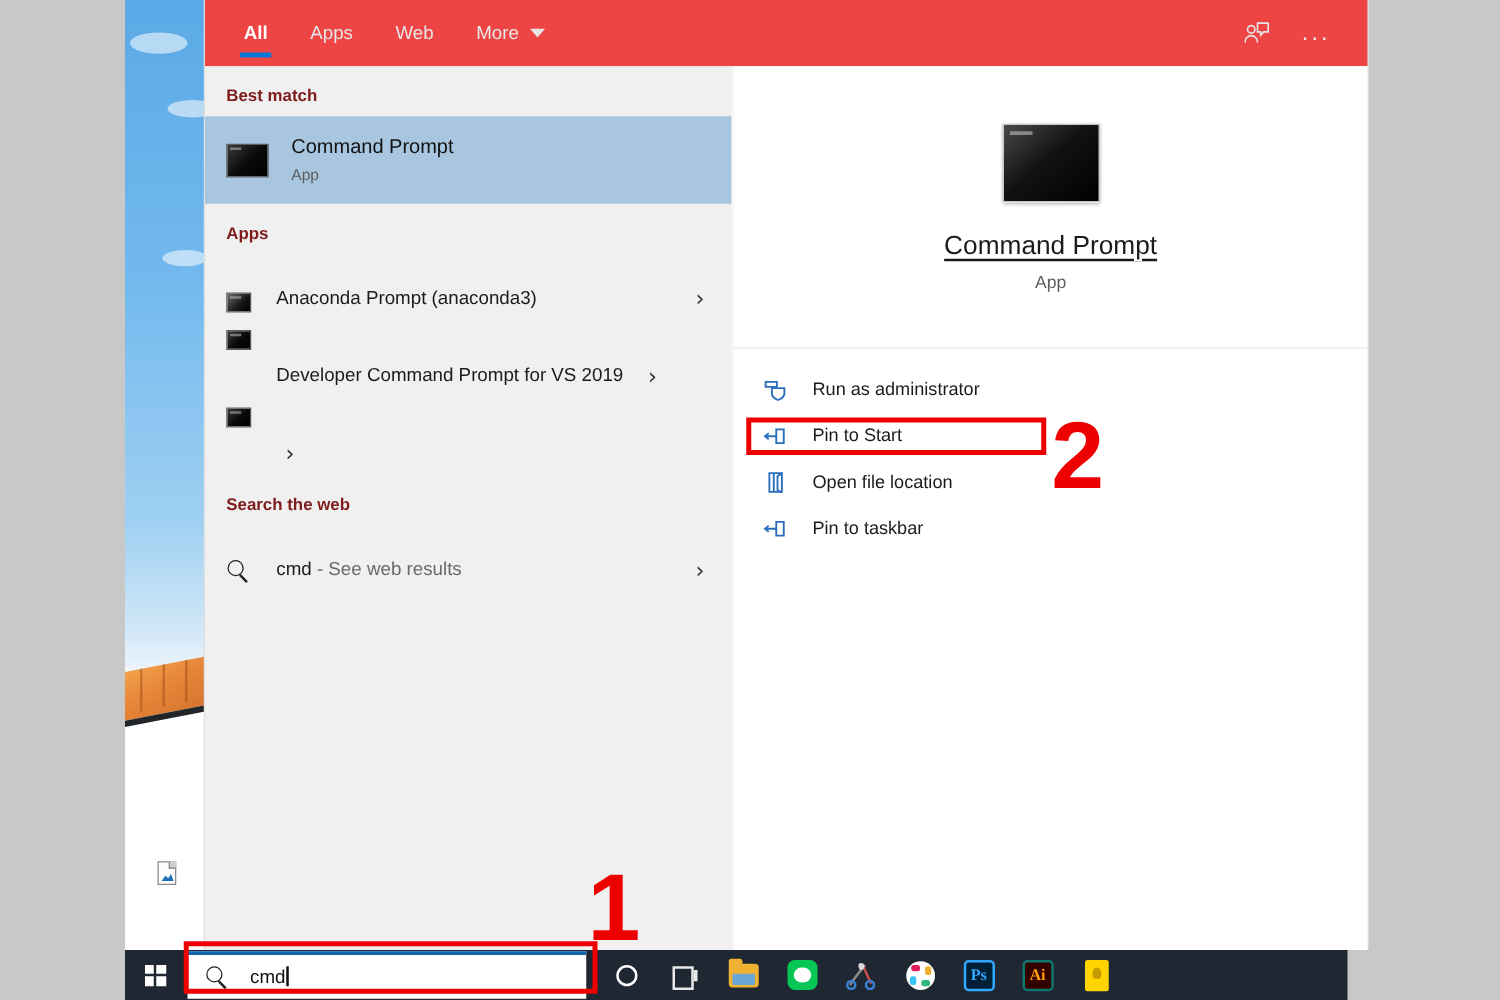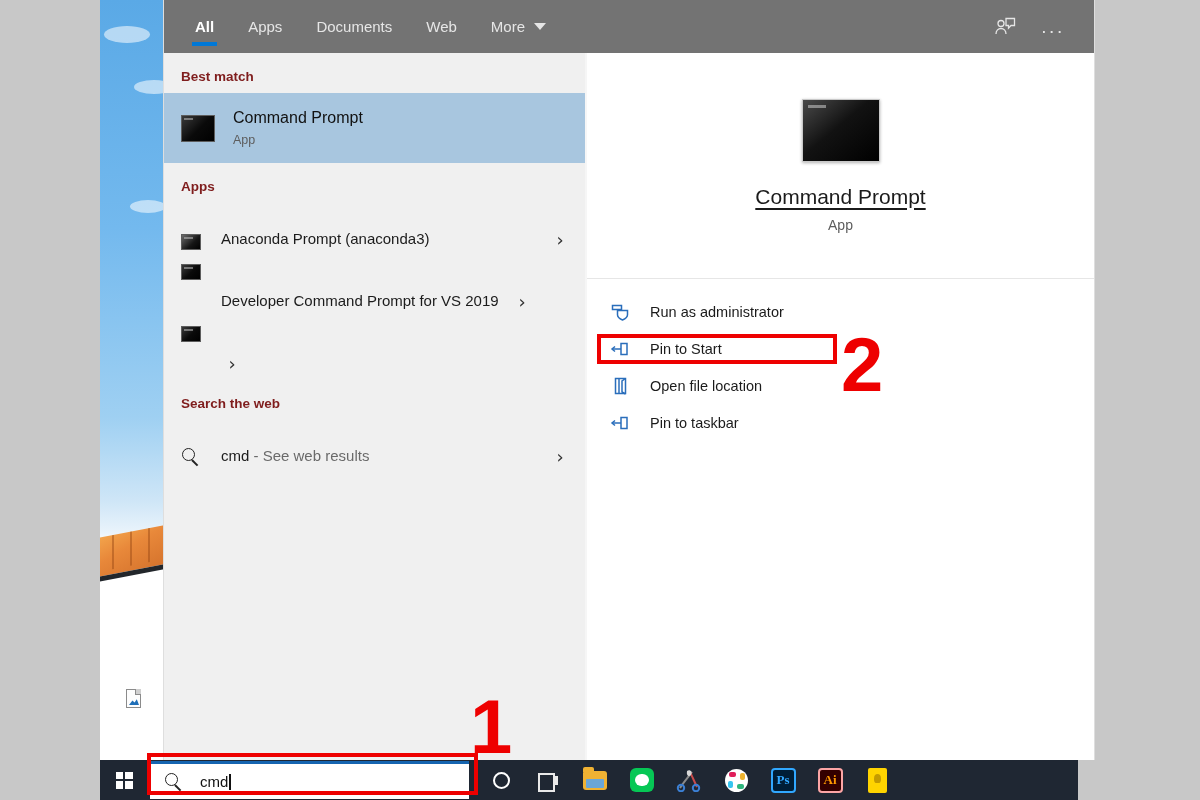--- a/index.html
+++ b/index.html
@@ -56,21 +56,21 @@
   }
 
   
   .flyout {
     position: absolute; left: 164px; top: 0; width: 930px; height: 760px;
     background: #f0f0f0;
     box-shadow: 0 0 0 1px #dedede;
   }
   .flyout-header {
     position: absolute; left: 0; top: 0; width: 100%; height: 53px;
-    background: #737373;
+    background: #ef4444;
     display: flex; align-items: center;
   }
   .tabs { display: flex; align-items: center; height: 100%; padding-left: 14px; }
   .tab {
     position: relative; height: 100%;
     display: flex; align-items: center; padding: 0 17px;
     color: #e6e6e6; font-size: 15px; cursor: default;
   }
   .tab.active { font-weight: bold; color: #ffffff; }
   .tab.active::after {
@@ -262,21 +262,21 @@
   .ico-slack .s2 { right: 3px; top: 4px;  width: 5px; height: 7px; background: #ecb22e; }
   .ico-slack .s3 { right: 4px; bottom: 3px; width: 7px; height: 5px; background: #2eb67d; }
   .ico-slack .s4 { left: 3px;  bottom: 4px; width: 5px; height: 7px; background: #36c5f0; }
   .ico-ps {
     width: 25px; height: 25px; border: 2px solid #31a8ff; border-radius: 4px;
     background: #001e36; color: #31a8ff; font-size: 13px; font-weight: bold;
     display:flex; align-items:center; justify-content:center;
     font-family: "Liberation Serif", serif;
   }
   .ico-ai {
-    width: 25px; height: 25px; border: 2px solid #fca5a5; border-radius: 4px;
+    width: 25px; height: 25px; border: 2px solid #0f766e; border-radius: 4px;
     background: #330000; color: #ff9a00; font-size: 13px; font-weight: bold;
     display:flex; align-items:center; justify-content:center;
     font-family: "Liberation Serif", serif;
   }
   .ico-note {
     width: 19px; height: 25px; background: #ffd400; border-radius: 2px;
     position: relative;
   }
   .ico-note::after {
     content:""; position:absolute; left:6px; top:6px; width:7px; height:9px;
@@ -305,23 +305,20 @@
 
   <div class="flyout">
 
     <div class="flyout-header">
       <div class="tabs">
         <div class="tab active">
           <span>All</span>
         </div>
         <div class="tab">
           <span>Apps</span>
-        </div>
-        <div class="tab">
-          <span>Documents</span>
         </div>
         <div class="tab">
           <span>Web</span>
         </div>
         <div class="tab">
           <span>More</span>
           <span class="caret"></span>
         </div>
       </div>
       <div class="header-right">

